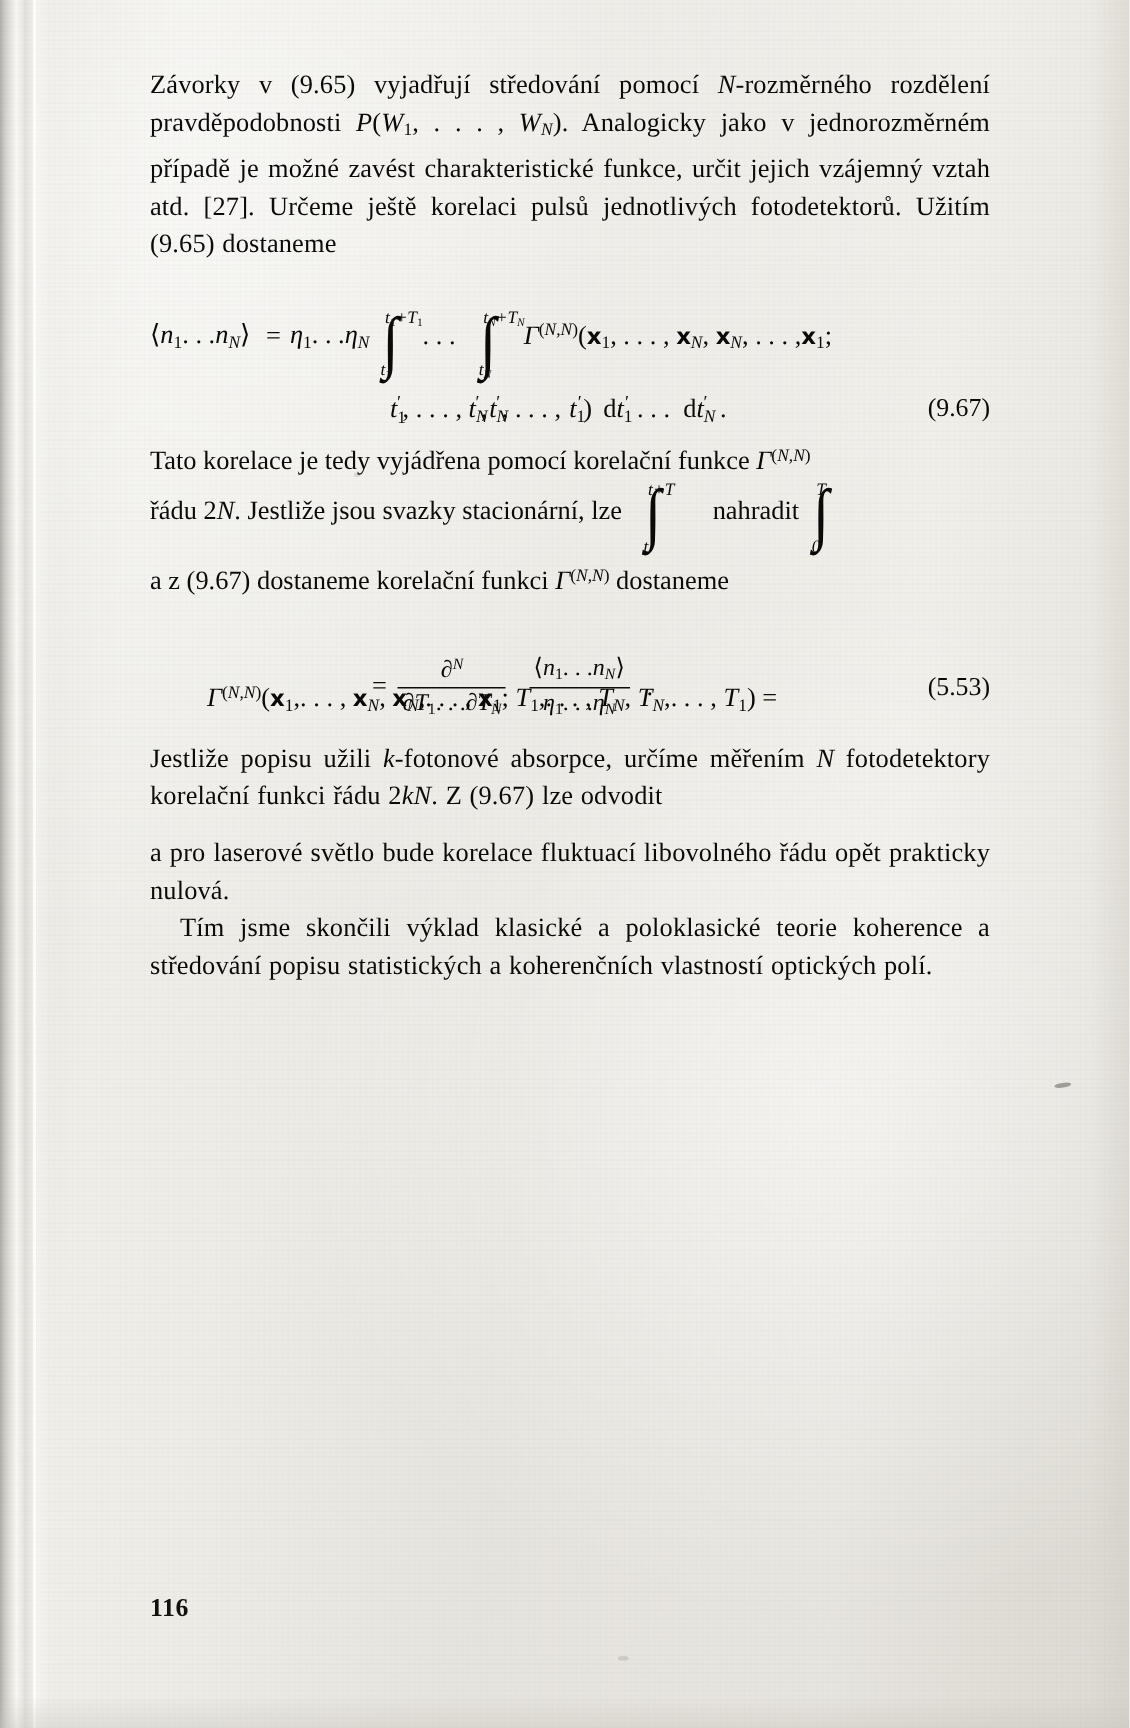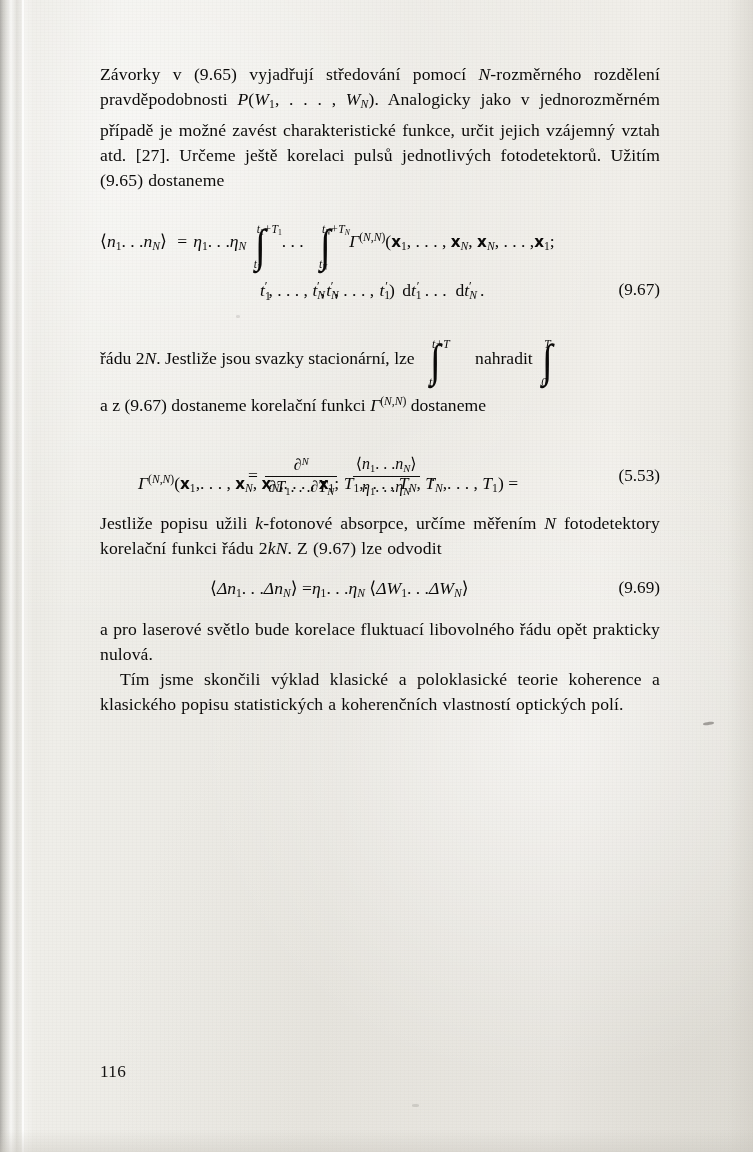--- a/index.html
+++ b/index.html
@@ -74,21 +74,21 @@
   .speck {
     position: absolute;
     background: rgba(70,67,62,0.45);
     border-radius: 40%;
     pointer-events: none;
   }
 
   .textblock {
     position: absolute;
     left: 100px;
-    top: 62px;
+    top: 44px;
     width: 560px;
   }
 
   p.para {
     margin: 0;
     font-size: 17.6px;
     line-height: 25.2px;
     text-align: justify;
     text-align-last: left;
     letter-spacing: .1px;
@@ -166,21 +166,21 @@
     line-height: 1.15;
   }
   .frac .num { display: block; font-size: 16px; padding: 0 3px 1px; }
   .frac .den { display: block; font-size: 16px; border-top: 1.6px solid #141312; padding: 1px 3px 0; }
 
   .folio {
     position: absolute;
     left: 100px;
     top: 1062px;
     font-size: 17.2px;
-    font-weight: normal;
+    font-weight: bold;
     letter-spacing: .4px;
   }
 
   .ink { filter: contrast(1.06); }
 </style>
 </head>
 <body>
 
 <div class="page">
 
@@ -225,20 +225,23 @@
 
       <div style="position:absolute; left:160px; top:66px; white-space:nowrap;">
         <i class="v">t</i><sub><span style="position:relative;">1</span></sub><span style="position:relative; left:-6px; top:-6px; font-size:.7em;">′</span><span style="position:relative; left:-5px;">, . . . , </span><span style="position:relative; left:-5px;"><i class="v">t</i><sub><i class="v">N</i></sub><span style="position:relative; left:-8px; top:-6px; font-size:.7em;">′</span><span style="position:relative; left:-7px;">,</span></span><span style="position:relative; left:-11px;"><i class="v">t</i><sub><i class="v">N</i></sub><span style="position:relative; left:-8px; top:-6px; font-size:.7em;">′</span><span style="position:relative; left:-7px;">, . . . , </span></span><span style="position:relative; left:-17px;"><i class="v">t</i><sub>1</sub><span style="position:relative; left:-5px; top:-6px; font-size:.7em;">′</span><span style="position:relative; left:-4px;">)</span></span><span style="position:relative; left:-18px;">&nbsp;d<i class="v">t</i><sub>1</sub><span style="position:relative; left:-5px; top:-6px; font-size:.7em;">′</span></span><span style="position:relative; left:-22px;">&nbsp;. . .&nbsp; d<i class="v">t</i><sub><i class="v">N</i></sub><span style="position:relative; left:-8px; top:-6px; font-size:.7em;">′</span></span><span style="position:relative; left:-26px;">&nbsp;.</span>
       </div>
 
       <div class="eqnum" style="top:66px;">(9.67)</div>
     </div>
 
     <div class="math" style="margin-top:6px; position:relative; height:108px;">
 
+      <div style="position:absolute; left:0; top:0; white-space:nowrap; font-size:17.6px;">
+        <span>Tato korelace je tedy vyjádřena pomocí korelační funkce </span><i class="gam">Γ</i><sup>(<i class="v">N</i>,<i class="v">N</i>)</sup>
+      </div>
 
       <div style="position:absolute; left:0; top:36px; white-space:nowrap; font-size:17.6px;">
         <span>řádu 2</span><i class="v">N</i><span>. Jestliže jsou svazky stacionární, lze </span>
         <span class="intg intg-inline" style="margin-left:10px;">
           <span class="up"><i class="v">t</i>+<i class="v">T</i></span>
           <span class="sym">∫</span>
           <span class="lo"><i class="v">t</i></span>
         </span>
         <span style="margin-left:26px;"> nahradit </span>
         <span class="intg intg-inline" style="margin-left:4px;">
@@ -272,28 +275,22 @@
         <span style="margin-left:4px;">.</span>
       </div>
 
       <div class="eqnum" style="top:40px;">(5.53)</div>
     </div>
 
     <p class="para" style="margin-top:14px;">
       <span>Jestliže popisu užili </span><i class="v">k</i><span>-fotonové absorpce, určíme měřením </span><i class="v">N</i><span> fotodetektory korelační funkci řádu 2</span><i class="v">kN</i><span>. Z (9.67) lze odvodit</span>
     </p>
 
-    <div class="math eqwrap" style="margin-top:13px; height:30px;">
-      <div style="position:absolute; left:110px; top:0; white-space:nowrap;">
-        ⟨<i class="v">Δn</i><sub>1</sub>. . .<i class="v">Δn</i><sub><i class="v">N</i></sub>⟩&nbsp;=<i class="v">η</i><sub>1</sub>. . .<i class="v">η</i><sub><i class="v">N</i></sub>&nbsp;⟨<i class="v">ΔW</i><sub>1</sub>. . .<i class="v">ΔW</i><sub><i class="v">N</i></sub>⟩
-      </div>
-      <div class="eqnum" style="top:0;">(9.69)</div>
-    </div>
 
     <p class="para" style="margin-top:12px;">a pro laserové světlo bude korelace fluktuací libovolného řádu opět prakticky nulová.</p>
 
-    <p class="para indent">Tím jsme skončili výklad klasické a poloklasické teorie koherence a klasického popisu statistických a koherenčních vlastností optických polí.</p>
+    <p class="para indent">Tím jsme skončili výklad klasické a poloklasické teorie koherence a středování popisu statistických a koherenčních vlastností optických polí.</p>
 
   </div>
 
   <div class="folio">116</div>
 
 </div>
 
 </body></html>

